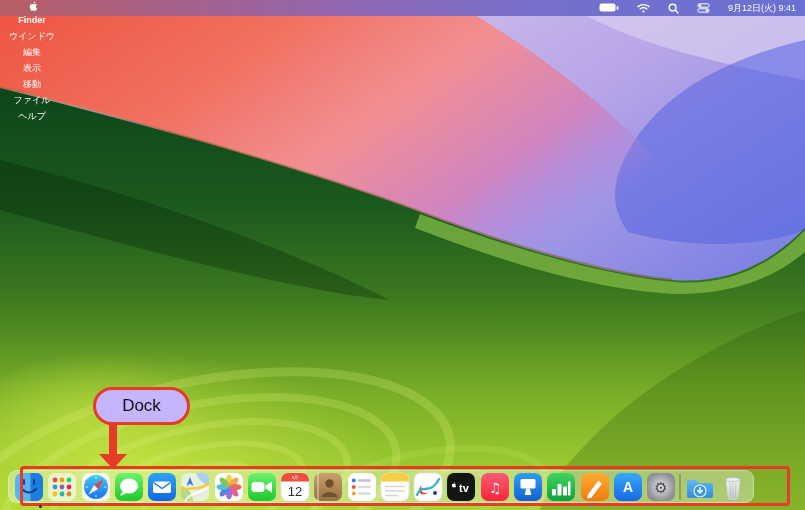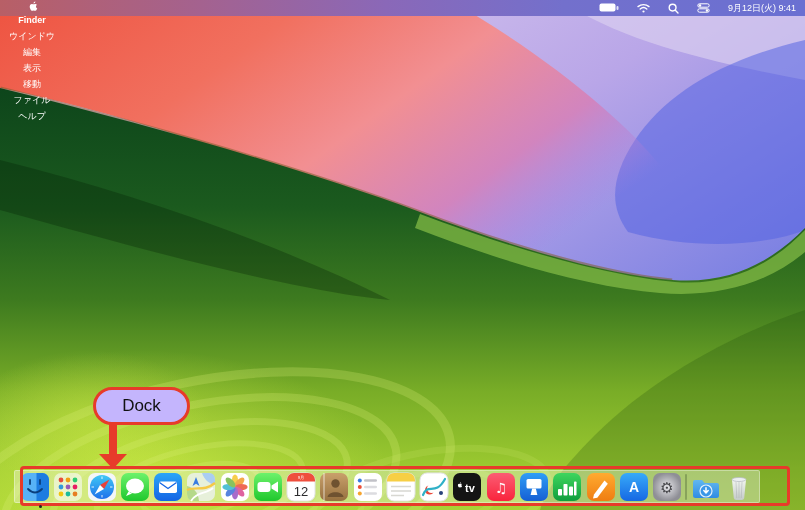--- a/index.html
+++ b/index.html
@@ -15,22 +15,22 @@
   .mb-apple{display:flex;align-items:center;padding:0 9px 0 12px;}
   .mb-item{padding:0 9px;line-height:16px;white-space:nowrap;}
   .mb-bold{font-weight:bold;}
   .mb-right{display:flex;align-items:center;gap:18px;padding-right:9px;height:100%;}
   .mb-ico{display:flex;align-items:center;}
   .mb-clock{white-space:nowrap;font-size:9px;}
 
   
   .dock-rect{position:absolute;left:20px;top:466px;width:770px;height:40px;box-sizing:border-box;
     border:3px solid #e73b2a;border-radius:4px;z-index:5;pointer-events:none;}
-  .dock{position:absolute;left:14px;top:470px;width:746px;height:33px;box-sizing:border-box;z-index:4;
-    background:rgba(255,255,255,0.34);border:1px solid rgba(255,255,255,0.35);border-radius:2px;
+  .dock{position:absolute;left:8px;top:470px;width:746px;height:33px;box-sizing:border-box;z-index:4;
+    background:rgba(255,255,255,0.34);border:1px solid rgba(255,255,255,0.35);border-radius:9px;
     display:flex;align-items:center;justify-content:space-between;padding:0 5px;}
   .dock-item{width:30px;height:30px;flex:0 0 auto;}
   .dock-item svg{width:30px;height:30px;display:block;}
   .dock-sep{width:2px;height:26px;background:rgba(40,60,30,0.28);border-radius:1px;flex:0 0 auto;}
   .run-dot{position:absolute;left:39px;top:505px;width:3px;height:3px;border-radius:50%;
     background:#222;z-index:6;}
 
   
   .callout{position:absolute;left:93px;top:387px;width:97px;height:38px;box-sizing:border-box;z-index:7;
     background:#c4b5fd;border:3px solid #e73b2a;border-radius:19px;

